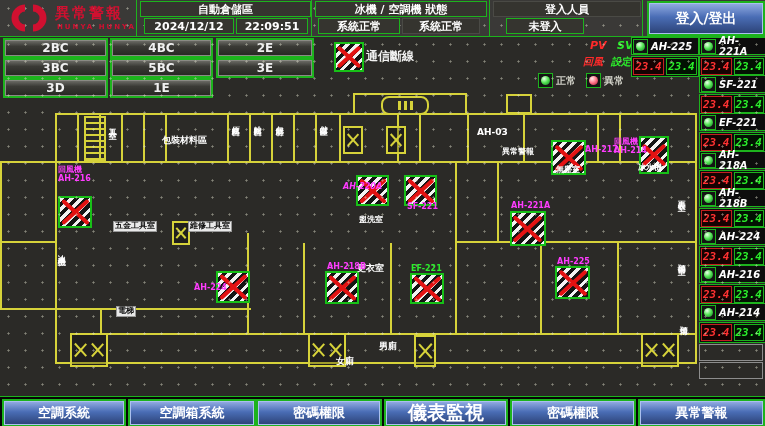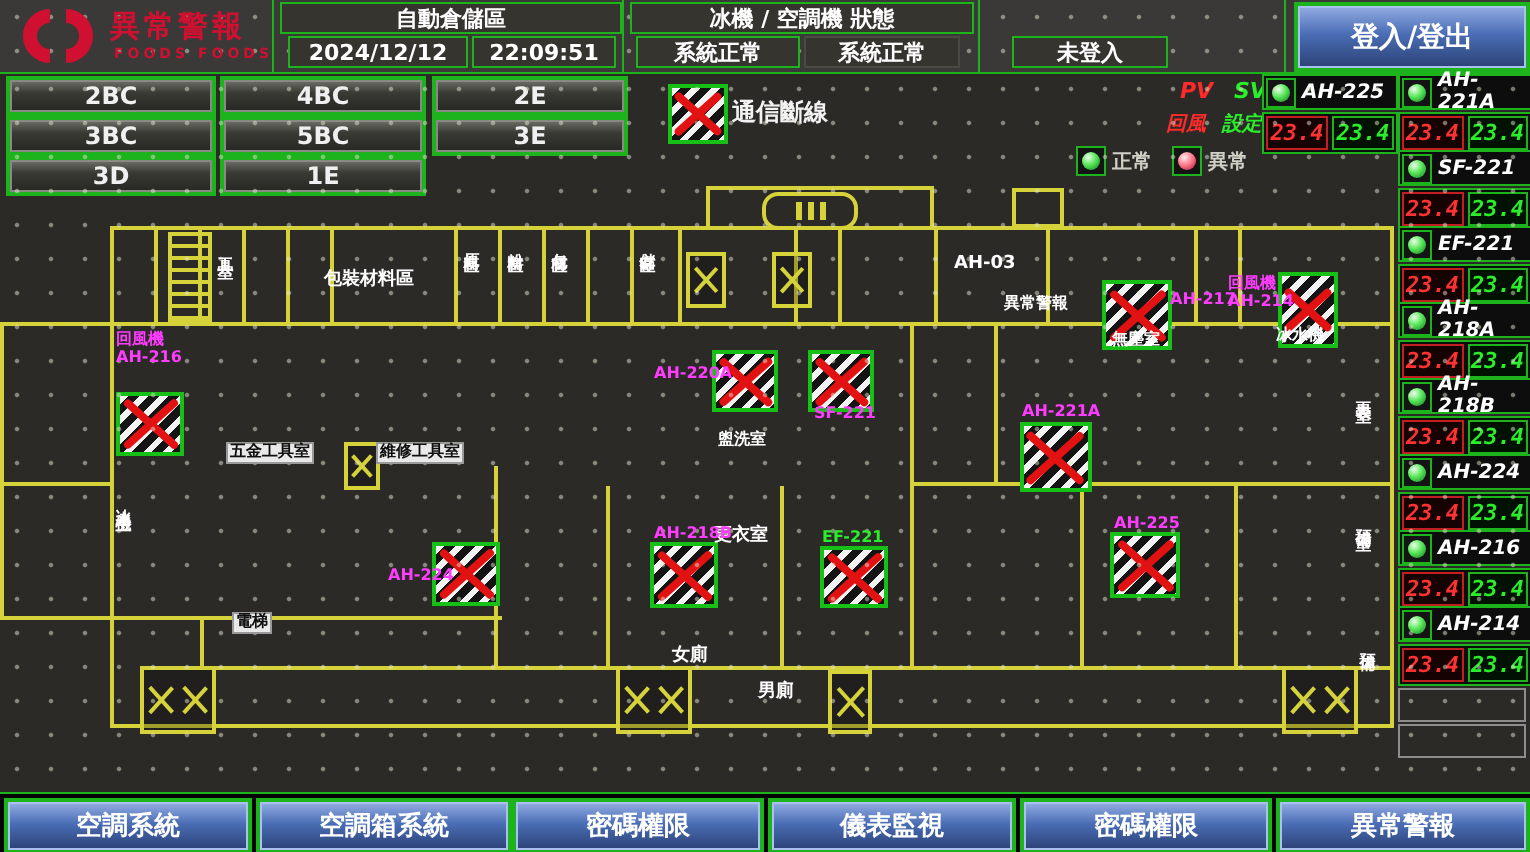--- a/index.html
+++ b/index.html
@@ -52,33 +52,34 @@
 <div id="screen">
 
   <div class="abs dots" style="left:0;top:0;width:765px;height:36px;background-color:#3a3937;border-bottom:1px solid #1db31d;">
     <div class="abs" style="left:6px;top:3px;">
       <svg width="46" height="30" viewBox="0 0 46 30">
         <path d="M19 5 a10 10 0 1 0 0 20" stroke="#d01030" stroke-width="7" fill="none"></path>
         <path d="M27 5 a10 10 0 1 1 0 20" stroke="#d01030" stroke-width="7" fill="none"></path>
       </svg>
     </div>
     <div class="abs" style="left:55px;top:4px;color:#d01030;font-size:15px;font-weight:bold;letter-spacing:2px;">異常警報</div>
-    <div class="abs" style="left:57px;top:23px;color:#d01030;font-size:7px;font-weight:bold;letter-spacing:2px;">FOODS FOODS</div>
+    <div class="abs" style="left:57px;top:23px;color:#d01030;font-size:7px;font-weight:bold;letter-spacing:2px;">HUNYA HUNYA</div>
 
     <div class="vdiv" style="left:136px;top:0;height:36px;"></div>
     <div class="abs cell" style="left:140px;top:1px;width:169px;height:14px;font-size:11px;">自動倉儲區</div>
     <div class="abs cell" style="left:144px;top:18px;width:88px;height:14px;font-size:11px;">2024/12/12</div>
     <div class="abs cell" style="left:236px;top:18px;width:70px;height:14px;font-size:11px;">22:09:51</div>
 
     <div class="vdiv" style="left:311px;top:0;height:36px;"></div>
     <div class="abs cell" style="left:315px;top:1px;width:170px;height:14px;font-size:11px;">冰機 / 空調機 狀態</div>
     <div class="abs cell" style="left:318px;top:18px;width:80px;height:14px;font-size:11px;">系統正常</div>
     <div class="abs cell" style="left:402px;top:18px;width:76px;height:14px;font-size:11px;border-color:#4a4a45;">系統正常</div>
 
     <div class="vdiv" style="left:489px;top:0;height:36px;"></div>
+    <div class="abs cell" style="left:493px;top:1px;width:146px;height:14px;font-size:11px;border-color:#4a4a45;">登入人員</div>
     <div class="abs cell" style="left:506px;top:18px;width:76px;height:14px;font-size:11px;">未登入</div>
 
     <div class="vdiv" style="left:642px;top:0;height:36px;"></div>
     <div class="abs bluebtn" style="left:649px;top:3px;width:112px;height:29px;font-size:14px;">登入/登出</div>
   </div>
 
   <div class="floorbtn" style="left:3px;top:38px;width:101px;height:16px;">2BC</div>
   <div class="floorbtn" style="left:110px;top:38px;width:99px;height:16px;">4BC</div>
   <div class="floorbtn" style="left:216px;top:38px;width:94px;height:16px;">2E</div>
   <div class="floorbtn" style="left:3px;top:58px;width:101px;height:16px;">3BC</div>
@@ -290,21 +291,21 @@
 
     <div class="eqlabel" style="left:58px;top:130px;">
       <div>回風機</div>
       <div>AH-216</div>
     </div>
     <div class="commicon" style="left:58px;top:160px;width:30px;height:28px;"></div>
 
     <div class="eqlabel" style="left:194px;top:248px;">AH-224</div>
     <div class="commicon" style="left:216px;top:235px;width:30px;height:28px;"></div>
 
-    <div class="eqlabel" style="left:327px;top:147px;">AH-220A</div>
+    <div class="eqlabel" style="left:343px;top:147px;font-style:italic;">AH-220A</div>
     <div class="commicon" style="left:356px;top:139px;width:29px;height:27px;"></div>
 
     <div class="eqlabel" style="left:327px;top:227px;">AH-218B</div>
     <div class="commicon" style="left:325px;top:235px;width:30px;height:29px;"></div>
 
     <div class="eqlabel grn" style="left:411px;top:229px;">EF-221</div>
     <div class="commicon" style="left:410px;top:237px;width:30px;height:27px;"></div>
 
     <div class="eqlabel" style="left:407px;top:167px;">SF-221</div>
     <div class="commicon" style="left:404px;top:139px;width:29px;height:27px;"></div>
@@ -332,31 +333,31 @@
     <div class="room" style="left:162px;top:100px;font-size:9px;">包裝材料區</div>
     <div class="room" style="left:502px;top:112px;">異常警報</div>
     <div class="room" style="left:556px;top:130px;">無塵室</div>
     <div class="room" style="left:477px;top:92px;font-size:9px;">AH-03</div>
     <div class="room box" style="left:113px;top:185px;">五金工具室</div>
     <div class="room box" style="left:188px;top:185px;">維修工具室</div>
     <div class="room vert" style="left:56px;top:212px;">冰水主機</div>
     <div class="room box" style="left:116px;top:270px;">電梯</div>
     <div class="room" style="left:359px;top:180px;">盥洗室</div>
     <div class="room" style="left:357px;top:228px;font-size:9px;">更衣室</div>
-    <div class="room" style="left:336px;top:288px;font-size:9px;">女廁</div>
+    <div class="room" style="left:336px;top:321px;font-size:9px;">女廁</div>
     <div class="room" style="left:379px;top:306px;font-size:9px;">男廁</div>
     <div class="room vert" style="left:676px;top:158px;">更衣室</div>
     <div class="room vert" style="left:676px;top:222px;">預備室</div>
     <div class="room vert" style="left:678px;top:284px;">預備</div>
     <div class="room" style="left:638px;top:128px;">冰水機</div>
   </div>
 
   <div class="abs" style="left:0;top:396px;width:765px;height:30px;background:#060606;border-top:1px solid #1db31d;">
     <div class="abs bluebtn dots" style="left:4px;top:4px;width:118px;height:22px;font-size:13px;">空調系統</div>
     <div class="abs bluebtn dots" style="left:130px;top:4px;width:122px;height:22px;font-size:13px;">空調箱系統</div>
     <div class="abs bluebtn dots" style="left:258px;top:4px;width:120px;height:22px;font-size:13px;">密碼權限</div>
-    <div class="abs bluebtn dots" style="left:386px;top:4px;width:118px;height:22px;font-size:13px;">儀表監視</div>
+    <div class="abs bluebtn dots" style="left:386px;top:4px;width:118px;height:22px;font-size:19px;">儀表監視</div>
     <div class="abs bluebtn dots" style="left:512px;top:4px;width:120px;height:22px;font-size:13px;">密碼權限</div>
     <div class="abs bluebtn dots" style="left:640px;top:4px;width:121px;height:22px;font-size:13px;">異常警報</div>
   </div>
 
   <div class="abs dots" style="left:0;top:36px;width:765px;height:360px;pointer-events:none;z-index:0;"></div>
 </div>
 
 </body></html>

